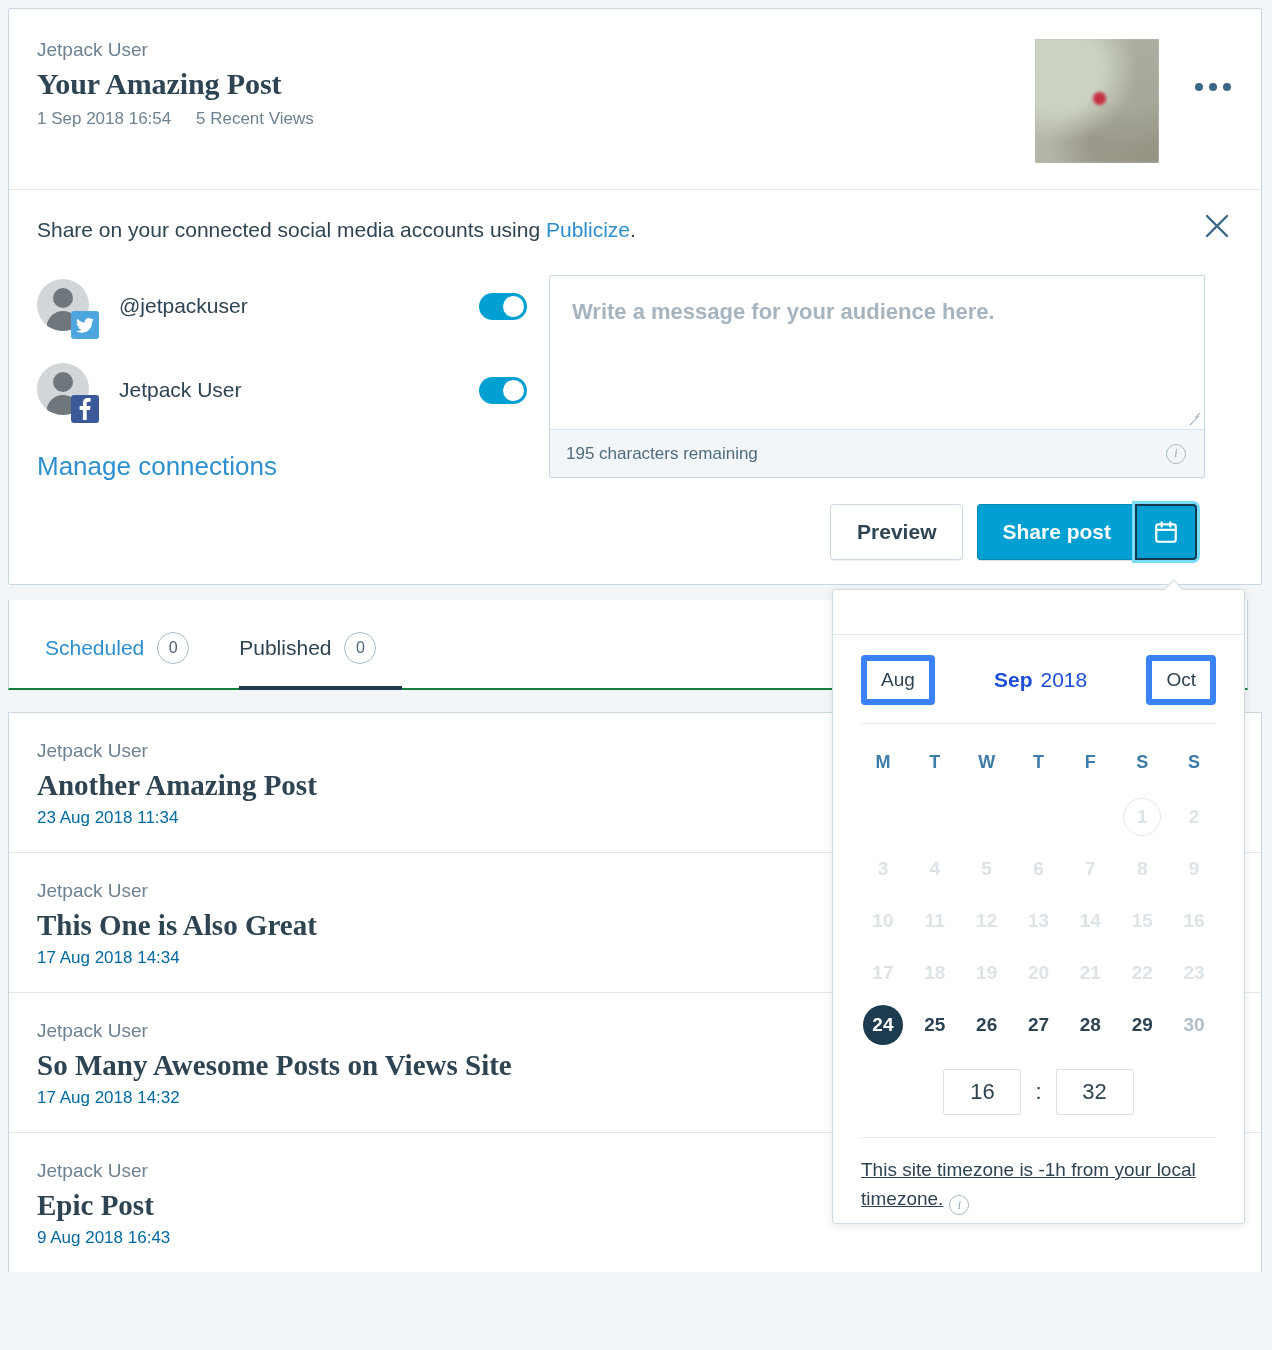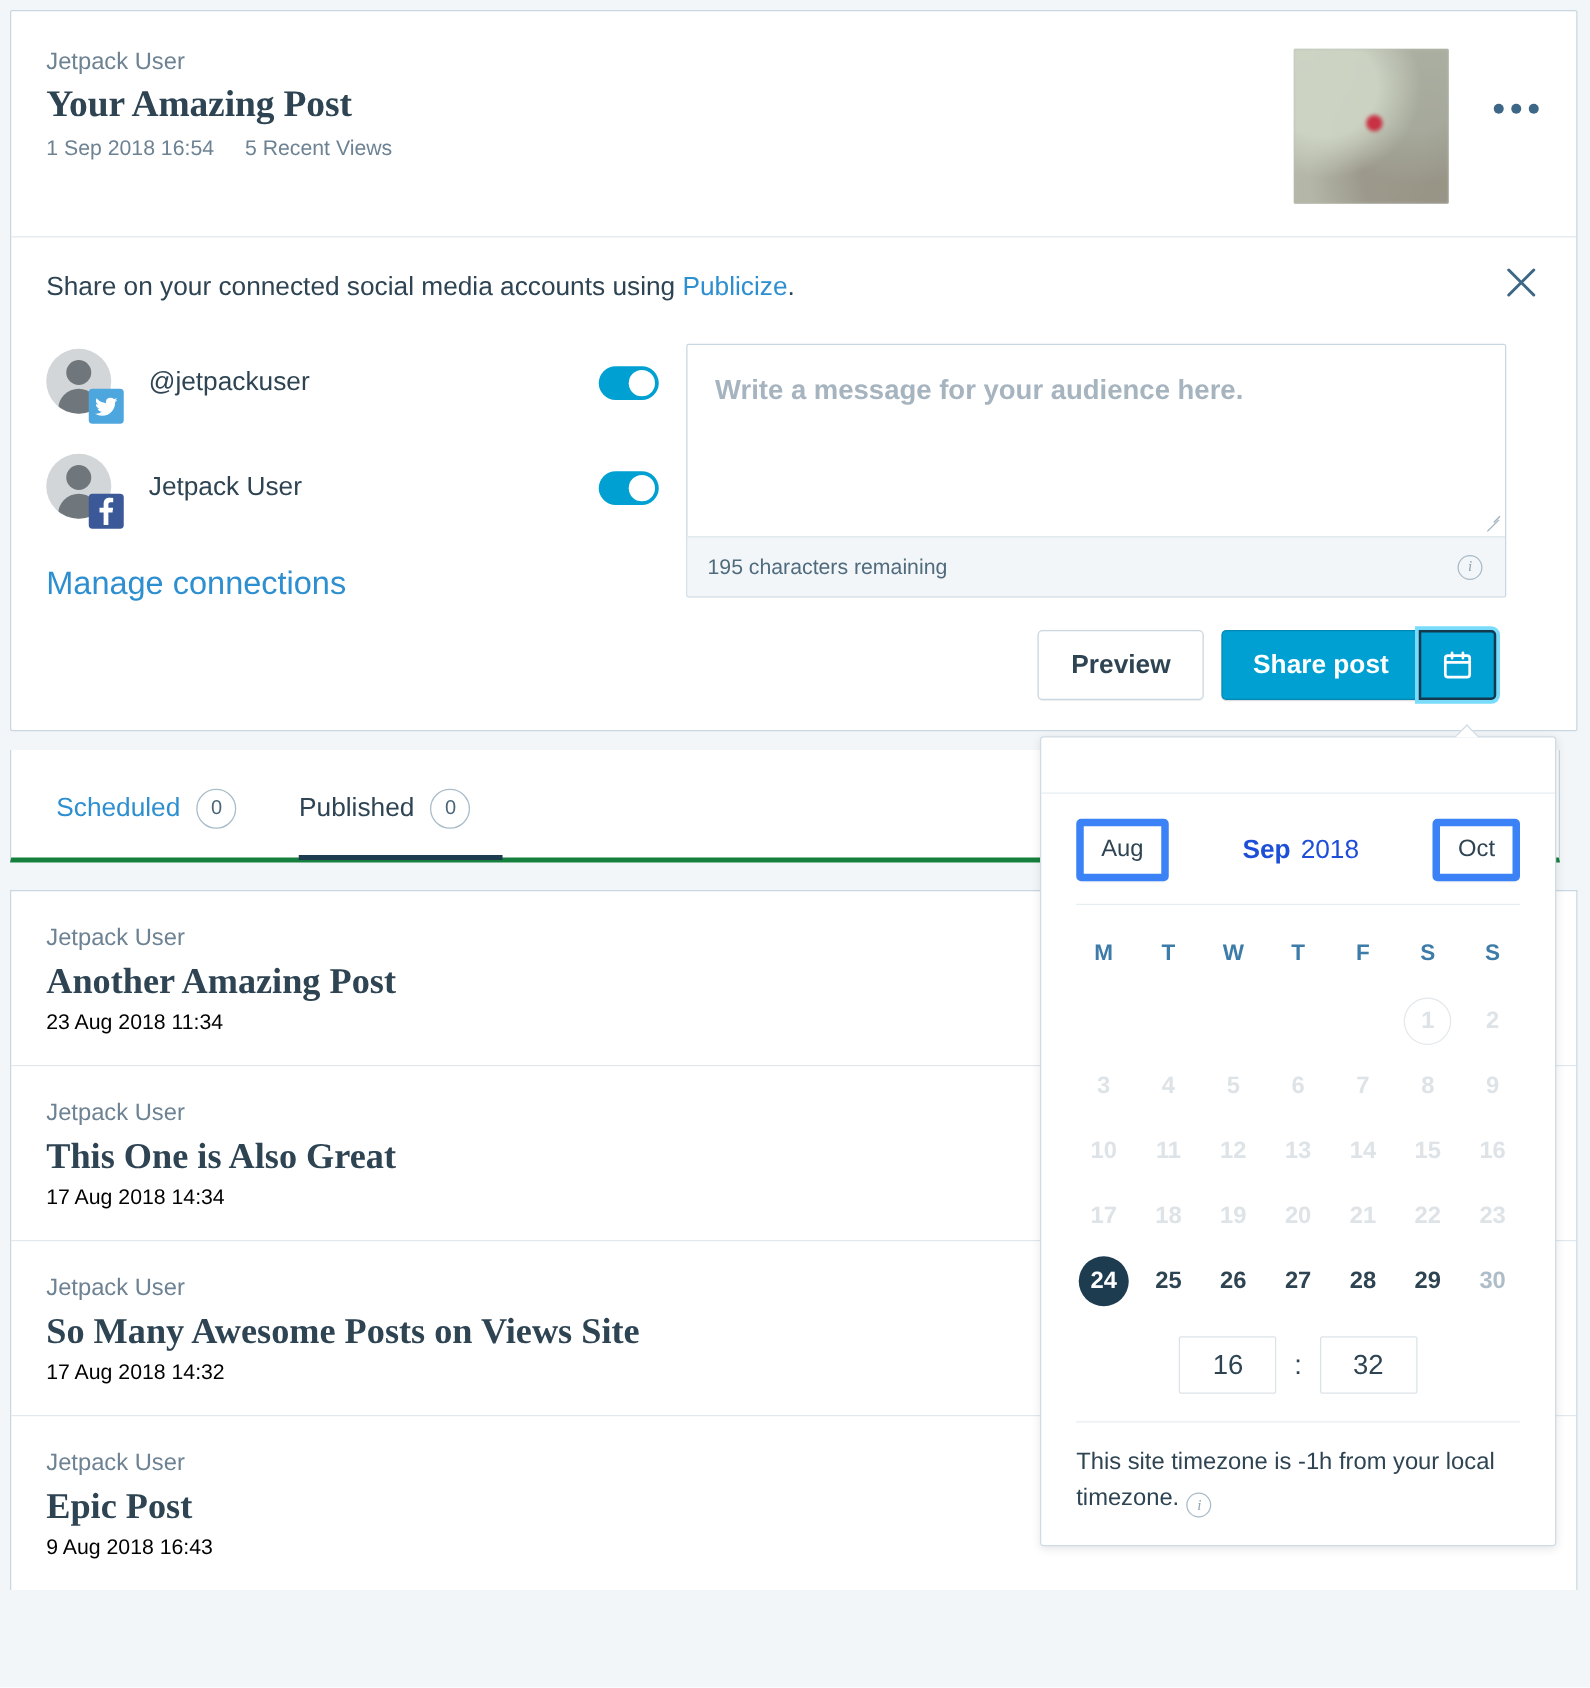--- a/index.html
+++ b/index.html
@@ -347,34 +347,34 @@
     border-radius: 2px;
     background: #fff;
     text-align: center;
     font-size: 22px; color: #2e4453;
     font-family: "Liberation Sans", sans-serif;
   }
   .time-colon { font-size: 22px; color: #2e4453; }
 
   .tz-rule { height: 1px; background: #e6edf1; margin: 0 28px; }
   .tz-note {
-    padding: 18px 28px 22px 28px;
-    font-size: 19px; color: #2e4453; line-height: 1.5;
+    padding: 18px 28px 8px 28px;
+    font-size: 19px; color: #2e4453; line-height: 1.5; text-decoration: underline;
   }
   .tz-note .info-circle { display: inline-flex; vertical-align: -4px; margin-left: 6px; }
 
   
   .tabs-card {
     position: absolute;
     left: 8px; top: 600px;
     width: 1240px;
     background: #fff;
     border: 1px solid #c8d7e1;
     border-top: none;
-    border-bottom: 4px solid #15803d;
+    border-bottom: 2px solid #15803d;
     height: 90px;
   }
   .tabs {
     display: flex; align-items: flex-end;
     height: 100%;
     padding-left: 36px;
   }
   .tab {
     display: flex; align-items: center; gap: 13px;
     font-size: 21px;
@@ -416,21 +416,21 @@
   .list-item:last-child { border-bottom: none; }
   .li-author { font-size: 19px; color: #6d8293; line-height: 1.3; }
   .li-title {
     font-family: "Liberation Serif", serif;
     font-weight: bold;
     font-size: 29px;
     color: #2e4453;
     line-height: 1.25;
     margin: 3px 0 5px 0;
   }
-  .li-date { font-size: 17px; color: #000000; }
+  .li-date { font-size: 17px; color: #0369a1; }
 </style>
 </head>
 <body>
 
 <div id="root">
 
   <div class="card-top">
 
     <div class="post-header">
       <div class="post-header-left">

